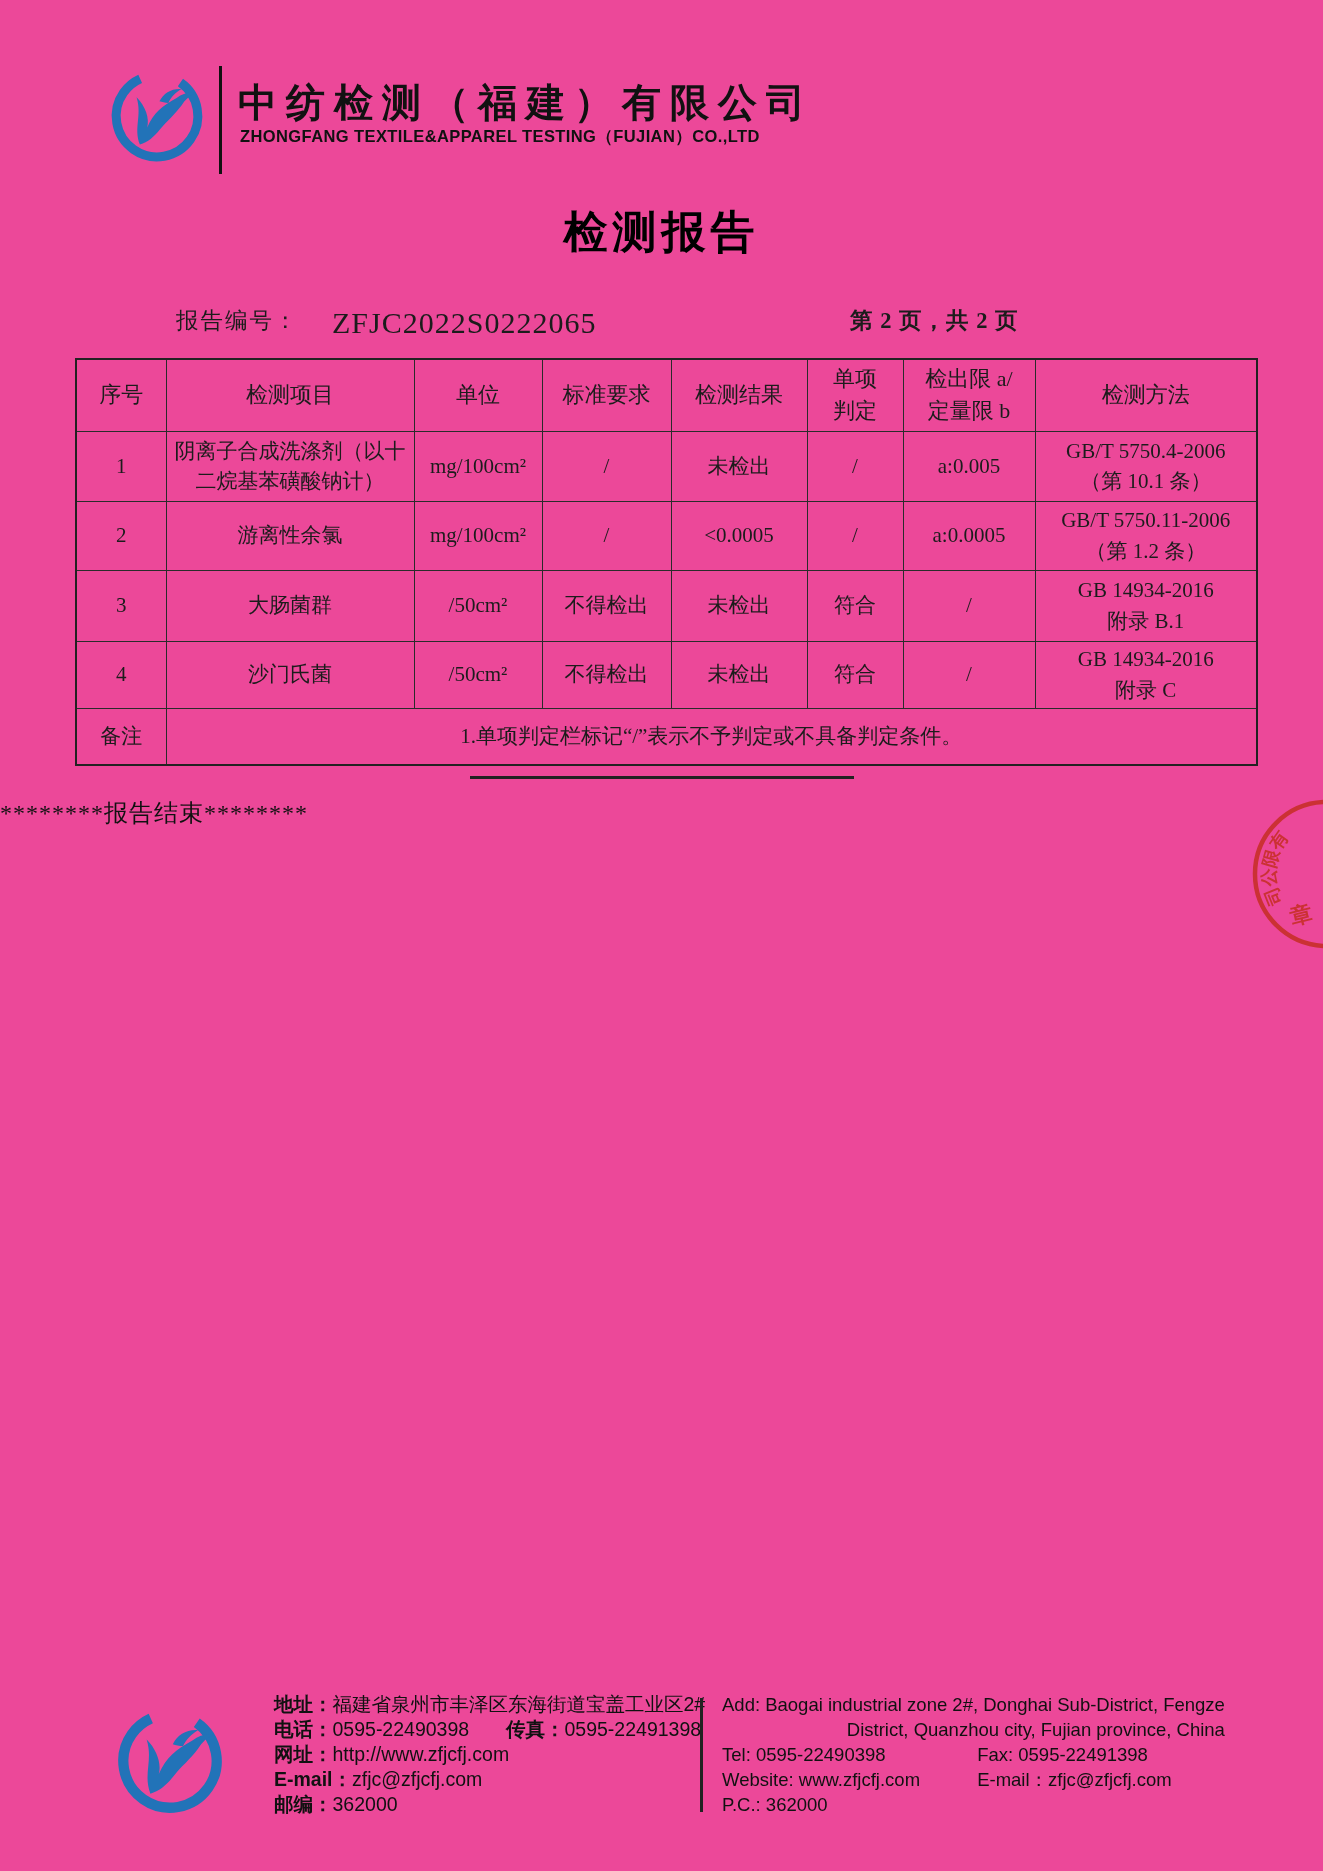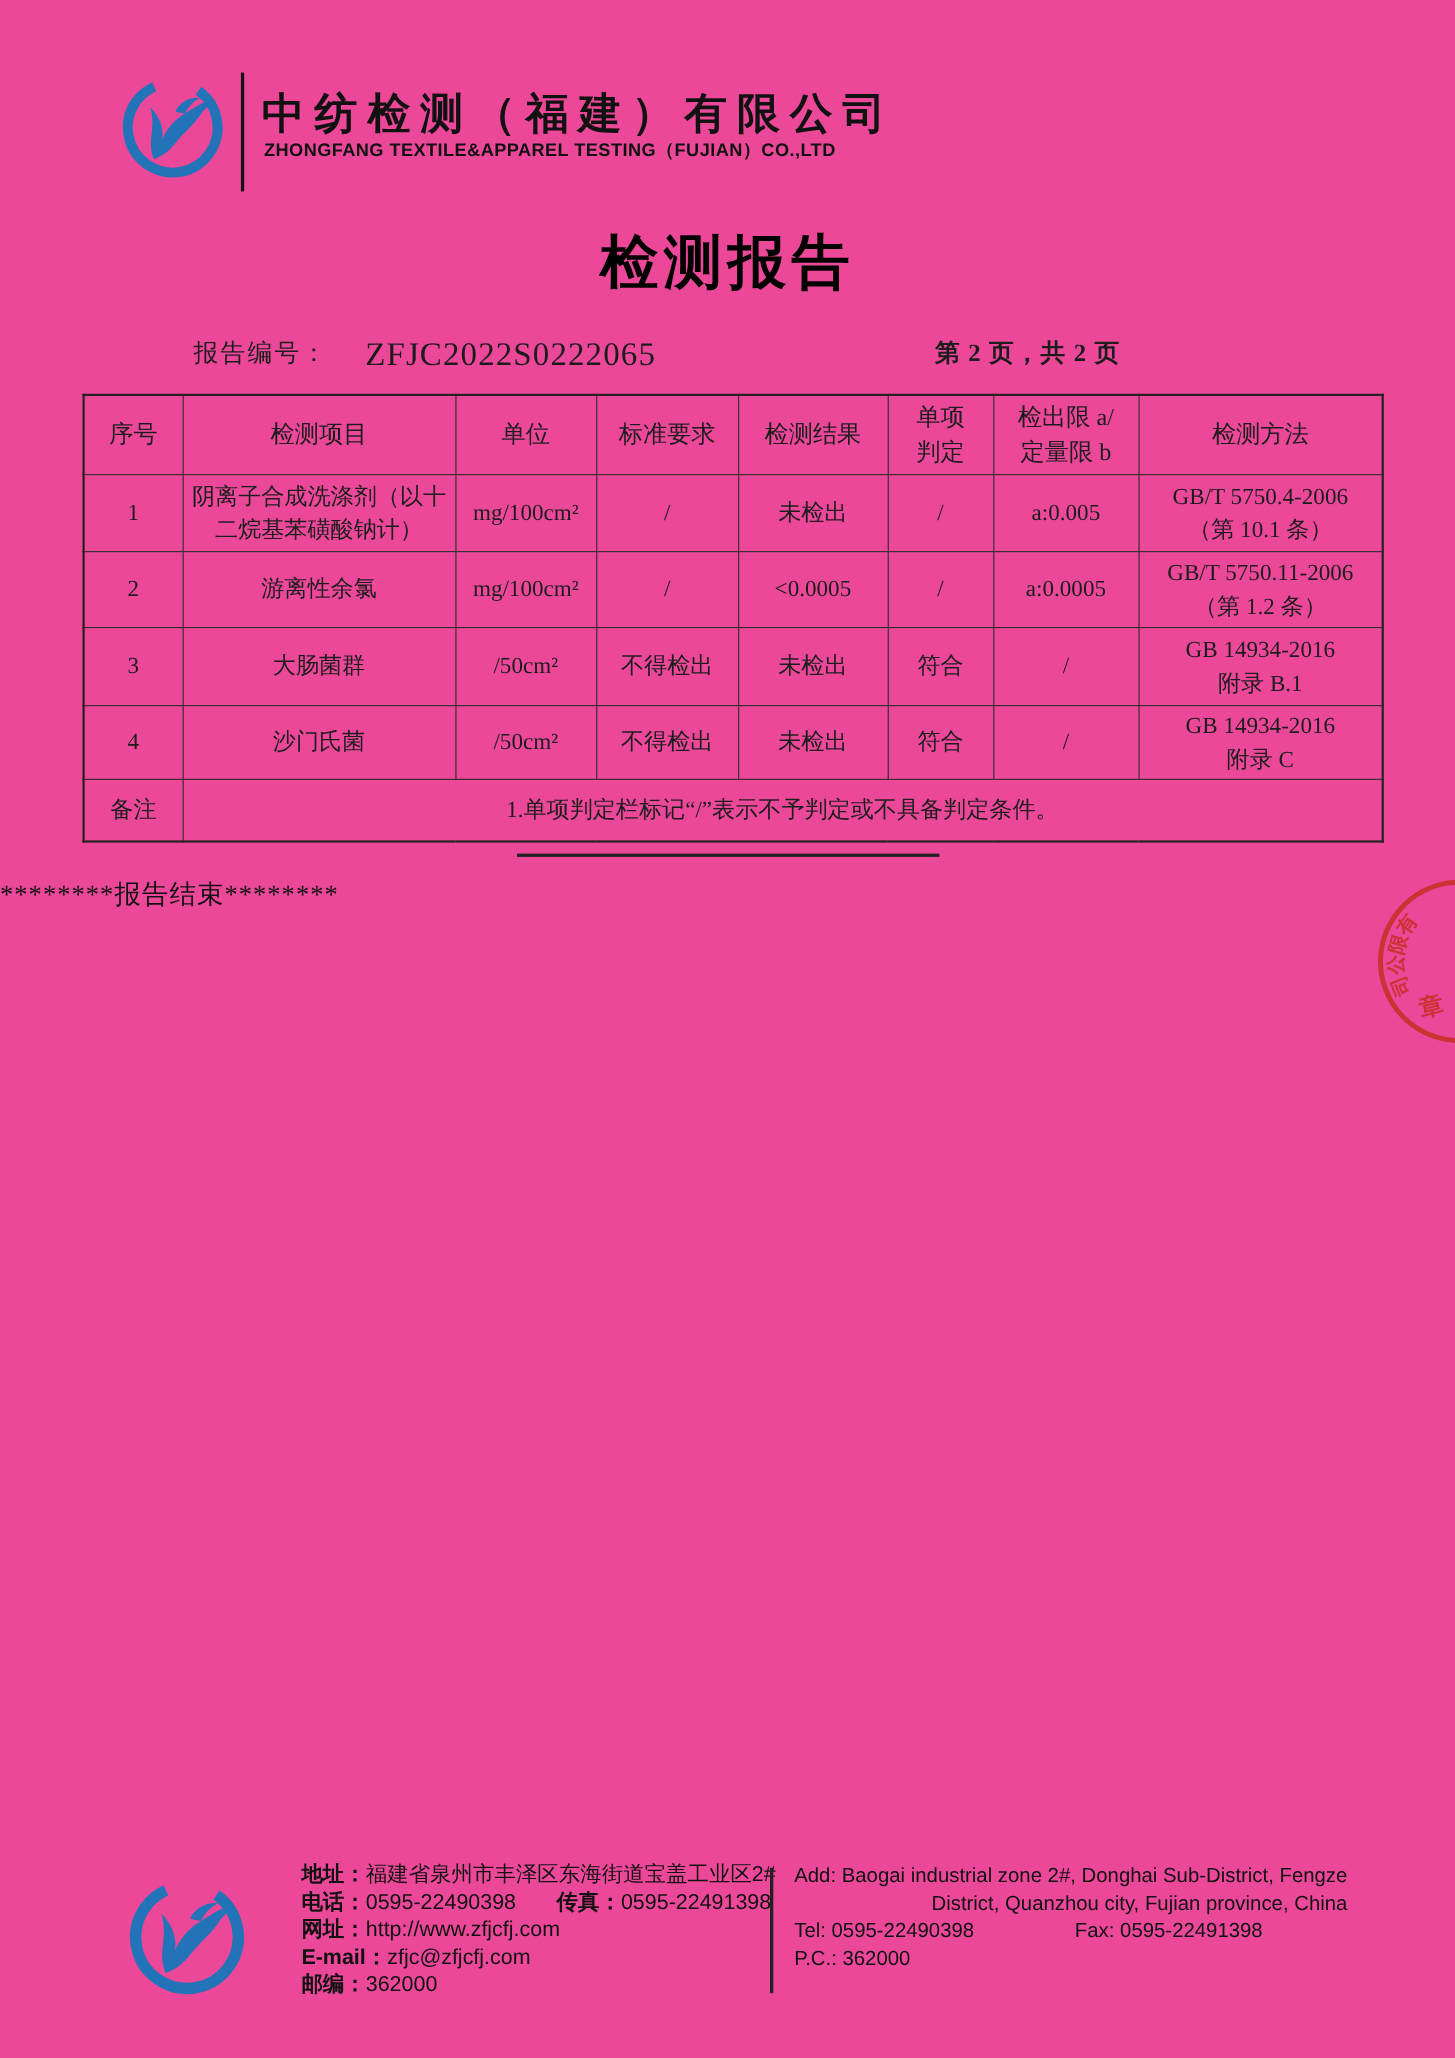--- a/index.html
+++ b/index.html
@@ -10,21 +10,21 @@
   .logo{position:absolute;}
   .logo-header{left:108px;top:58px;width:98px;height:116px;}
   .header-divider{position:absolute;left:219px;top:66px;width:3px;height:108px;background:#111;}
   .company-cn{position:absolute;left:238px;top:76px;font-family:"Liberation Sans",sans-serif;
               font-size:39px;font-weight:900;letter-spacing:9px;color:#111;white-space:nowrap;}
   .company-en{position:absolute;left:240px;top:126px;font-family:"Liberation Sans",sans-serif;
               font-size:16.5px;font-weight:bold;letter-spacing:0.4px;color:#111;white-space:nowrap;}
 
   
   .report-title{position:absolute;left:0;top:203px;width:100%;text-align:center;
-                font-family:"Liberation Sans",sans-serif;font-size:53px;font-weight:900;
+                font-family:"Liberation Sans",sans-serif;font-size:44px;font-weight:900;
                 letter-spacing:5px;color:#000;}
   .meta-label{position:absolute;left:176px;top:305px;font-size:22.5px;letter-spacing:2px;}
   .meta-value{position:absolute;left:312px;top:306px;font-size:30px;letter-spacing:1px;margin-left:20px;}
   .meta-page{position:absolute;left:850px;top:305px;font-size:22.5px;letter-spacing:1px;font-weight:bold;}
 
   
   table.report{position:absolute;left:75px;top:358px;width:1181px;border-collapse:collapse;
                table-layout:fixed;border:2.4px solid #222;}
   table.report td,table.report th{border:1.6px solid #2b2b2b;text-align:center;vertical-align:middle;
                font-size:21px;font-weight:normal;padding:2px 4px;line-height:1.45;color:#1c1c1c;}
@@ -195,16 +195,20 @@
 
   <div class="footer-divider"></div>
 
   <div class="footer-en">
     <div class="line">Add: Baogai industrial zone 2#,  Donghai Sub-District, Fengze</div>
     <div class="line indent">District,  Quanzhou city,  Fujian province, China</div>
     <div class="line">
       <span class="col1">Tel: 0595-22490398</span>
       <span>Fax: 0595-22491398</span>
     </div>
+    <div class="line">
+      <span class="col1">Website: www.zfjcfj.com</span>
+      <span>E-mail：zfjc@zfjcfj.com</span>
+    </div>
     <div class="line">P.C.: 362000</div>
   </div>
 
 </div>
 
 </body></html>

